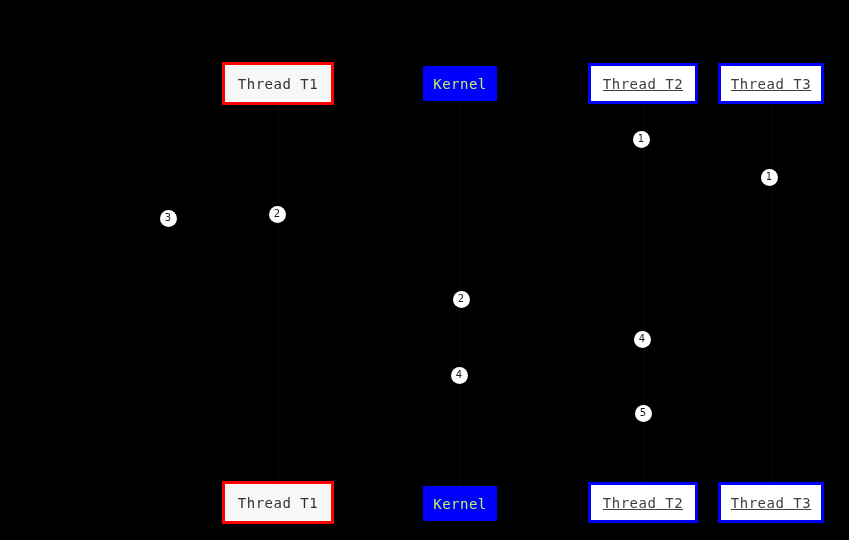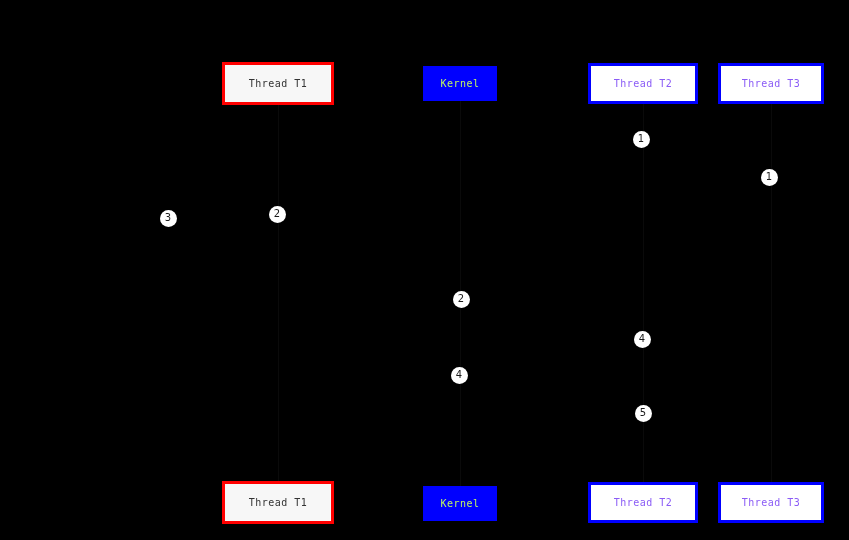--- a/index.html
+++ b/index.html
@@ -25,33 +25,34 @@
   }
 
   
   .participant {
     position: absolute;
     box-sizing: border-box;
     display: flex;
     align-items: center;
     justify-content: center;
     font-family: "DejaVu Sans Mono", "Liberation Mono", monospace;
-    font-size: 10px;
+    font-size: 14px;
     letter-spacing: 0.5px;
     white-space: nowrap;
   }
   .participant.red-box {
     background: #f7f7f7;
     border: 3px solid #ff0000;
     color: #333333;
   }
   .participant.blue-box {
     background: #ffffff;
     border: 3px solid #0000ff;
-    color: #8b5cf6;
+    color: #404040;
+    text-decoration: underline;
   }
   .participant.kernel-box {
     background: #0000ff;
     border: 0;
     color: #bef264;
   }
 
   
   .marker {
     position: absolute;

